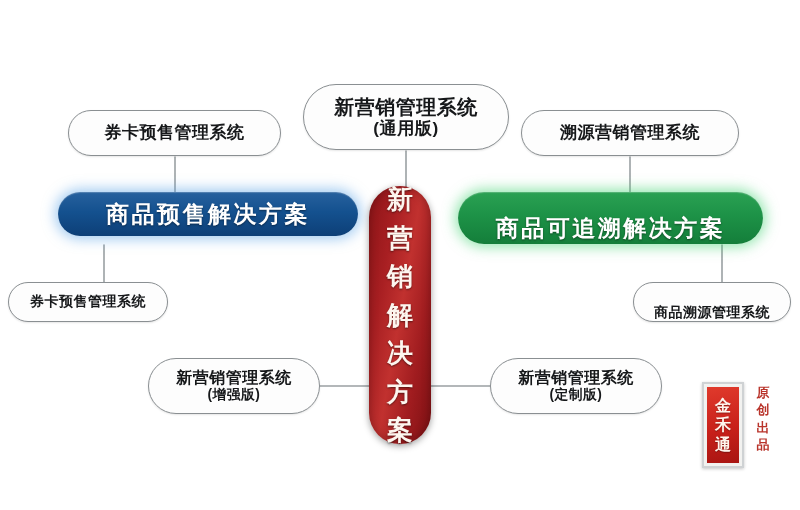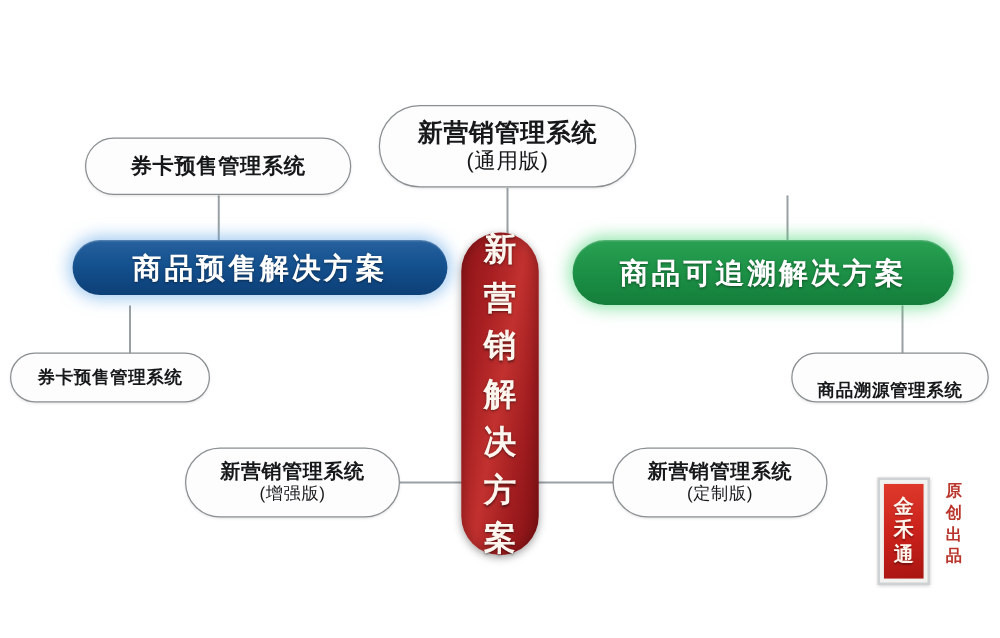--- a/index.html
+++ b/index.html
@@ -44,21 +44,21 @@
     border-radius: 999px;
     color: #16181a;
     font-weight: bold;
     letter-spacing: 0.5px;
     text-align: center;
     line-height: 1.12;
     box-shadow: 0 1px 2px rgba(0,0,0,0.10);
   }
   .pill .sub {
     font-size: 0.86em;
-    font-weight: normal;
+    font-weight: bold;
     letter-spacing: 0.5px;
   }
 
   
   .pill-top-left   { left: 68px;  top: 110px; width: 213px; height: 46px; font-size: 17px; }
   .pill-top-center { left: 303px; top: 84px;  width: 206px; height: 66px; font-size: 20px; }
   .pill-top-right  { left: 521px; top: 110px; width: 218px; height: 46px; font-size: 17px; }
 
   
   .pill-mid-left   { left: 8px;   top: 282px; width: 160px; height: 40px; font-size: 14px; }
@@ -91,20 +91,21 @@
     background: linear-gradient(180deg, #27619e 0%, #14518f 45%, #0d3f77 100%);
     box-shadow: 0 0 13px 3px rgba(86,160,230,0.55), inset 0 1px 1px rgba(255,255,255,0.22);
   }
   .banner-green {
     left: 458px;
     top: 192px;
     width: 305px;
     height: 52px;
     background: linear-gradient(180deg, #2aa153 0%, #1d9247 45%, #147e3a 100%);
     box-shadow: 0 0 13px 3px rgba(60,210,110,0.55), inset 0 1px 1px rgba(255,255,255,0.22);
+    align-items: flex-end;
   }
 
   
   .capsule-red {
     position: absolute;
     z-index: 4;
     left: 369px;
     top: 186px;
     width: 62px;
     height: 258px;
@@ -205,20 +206,23 @@
 
   <div class="pill pill-top-left">
     <span>券卡预售管理系统</span>
   </div>
 
   <div class="pill pill-top-center">
     <span>新营销管理系统</span>
     <span class="sub">(通用版)</span>
   </div>
 
+  <div class="pill pill-top-right">
+    <span>溯源营销管理系统</span>
+  </div>
 
   <div class="banner banner-blue">
     <span>商品预售解决方案</span>
   </div>
 
   <div class="banner banner-green">
     <span>商品可追溯解决方案</span>
   </div>
 
   <div class="capsule-red">

